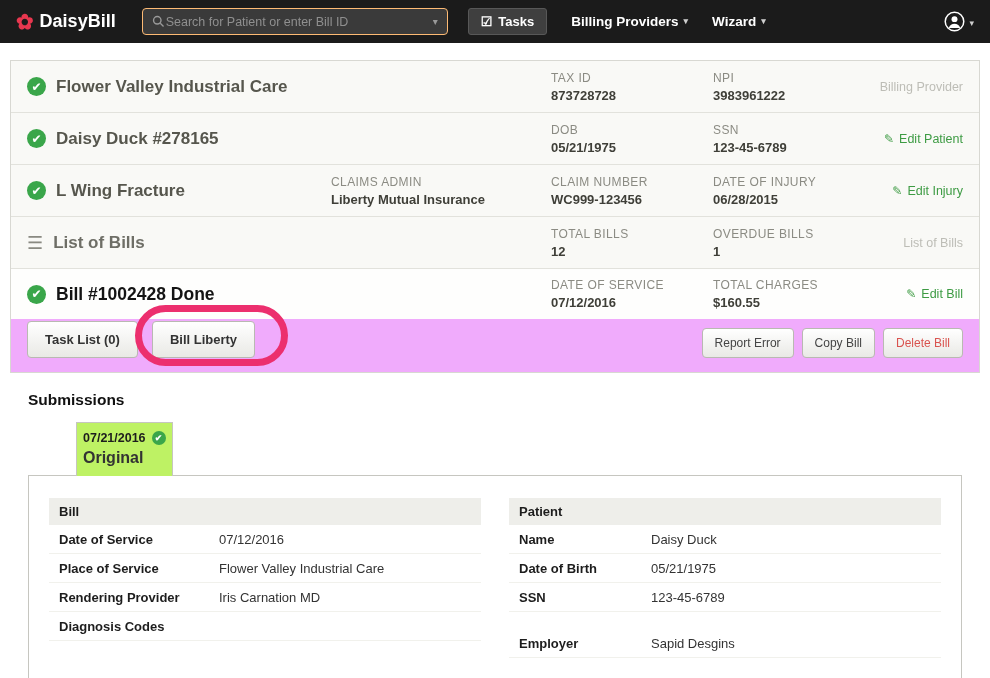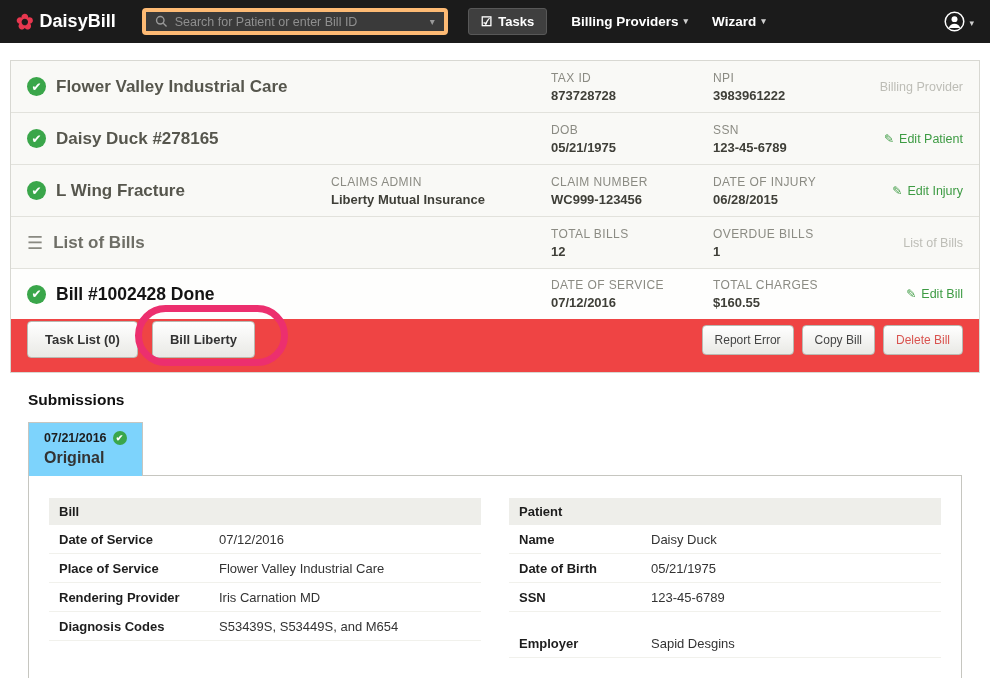--- a/index.html
+++ b/index.html
@@ -6,22 +6,22 @@
   html,body { width:990px; height:678px; }
   body {
     font-family:"Liberation Sans", sans-serif;
     background:#fff; color:#333; overflow:hidden; position:relative;
   }
 
   
   .navbar { height:43px; background:#1b1b1b; display:flex; align-items:center; padding:0 16px; }
   .brand { display:flex; align-items:center; gap:6px; color:#fff; font-weight:bold; font-size:18px; cursor:pointer; }
   .flower { color:var(--brand-red,#e8374f); font-size:21px; line-height:1; }
-  .searchbox { display:flex; align-items:center; background:#3a3a3a; border:4px solid #fdba74; border-radius:4px;
-               height:27px; width:306px; padding:0 9px; gap:7px; margin-left:26px; }
+  .searchbox { display:flex; align-items:center; background:#3a3a3a; border:1px solid #fdba74; border-radius:4px;
+               height:27px; width:306px; padding:0 9px; gap:1px; margin-left:26px; }
   .searchbox input { flex:1; background:transparent; border:none; outline:none; color:#ccc; font-size:12.5px; font-family:inherit; }
   .searchbox input::placeholder { color:#8f8f8f; }
   .search-caret { color:#9a9a9a; font-size:10px; cursor:pointer; }
   .tasks-btn { background:#3f3f3f; border:1px solid #585858; color:#fff; font-weight:bold; font-size:13px;
                height:27px; padding:0 12px; border-radius:3px; display:flex; align-items:center; gap:6px;
                margin-left:20px; cursor:pointer; font-family:inherit; }
   .nav-item { color:#fff; font-weight:bold; font-size:13.5px; display:flex; gap:5px; align-items:flex-start;
               cursor:pointer; margin-left:24px; }
   .nav-caret { font-size:9px; color:#cfcfcf; padding-top:2px; }
   .user-menu { margin-left:auto; display:flex; align-items:center; gap:4px; cursor:pointer; }
@@ -40,34 +40,34 @@
   .c1 { left:320px; } .c2 { left:540px; } .c3 { left:702px; }
   .lbl { font-size:12px; letter-spacing:.4px; color:#8b8b83; margin-bottom:3px; }
   .val { font-size:13px; font-weight:bold; color:#3f3f38; }
   .right-label { position:absolute; right:16px; top:50%; transform:translateY(-50%); color:#bdbdb6; font-size:12.5px; }
   .edit-link { position:absolute; right:16px; top:50%; transform:translateY(-50%); color:var(--link-green,#3d9b43);
                font-size:12.5px; display:flex; gap:5px; align-items:center; cursor:pointer; text-decoration:none; }
   .pencil { font-size:12px; }
 
   
   .bill-head { position:relative; height:50px; background:#fefefd; }
-  .bill-actions { display:flex; align-items:center; padding:2px 16px 14px; background:#ef4444; }
+  .bill-actions { display:flex; align-items:flex-end; padding:2px 16px 14px; background:#f0abfc; }
   .btn { border:1px solid #b9b9b2; border-radius:4px; background:linear-gradient(#ffffff,#e9e9e5);
          color:#333; cursor:pointer; font-family:inherit; font-weight:bold; }
   .btn-lg { font-size:13px; padding:10px 17px; }
   .gap14 { width:14px; }
   .actions-right { margin-left:auto; display:flex; gap:8px; }
   .btn-sm { font-size:12px; padding:7px 12px; font-weight:normal; color:#444; }
   .btn-danger { color:var(--danger-red,#d9534f); }
 
   
   .submissions { margin:18px 28px 0; }
   .submissions-title { font-size:15.5px; color:#111; font-weight:bold; margin-bottom:13px; }
-  .tab { display:inline-block; background:#7dd3fc; border:1px solid #c6c6c0; border-bottom:none;
-         padding:8px 15px 9px; position:relative; z-index:2; margin-bottom:-1px; cursor:pointer; }
+  .tab { display:inline-block; background:#bef264; border:1px solid #c6c6c0; border-bottom:none;
+         padding:8px 6px 9px; position:relative; z-index:2; margin-bottom:-1px; cursor:pointer;margin-left:48px; }
   .tab-date { font-size:12.5px; font-weight:bold; color:#1d1d1d; display:flex; align-items:center; gap:6px; }
   .tab .check { width:14px; height:14px; font-size:9px; }
   .tab-sub { font-size:16px; font-weight:bold; color:#333; margin-top:4px; }
   .panel { border:1px solid #c6c6c0; background:#fff; padding:22px 20px 0; display:flex; gap:28px;
            height:230px; overflow:hidden; }
   .tcol { flex:1; min-width:0; }
   .thead { background:#eeeeea; font-weight:bold; font-size:13px; color:#1d1d1d; padding:6px 10px; }
   .trow { display:flex; padding:7px 10px 6px; border-bottom:1px solid #f1f1ec; font-size:13px; align-items:baseline; }
   .trow .tl { width:160px; font-weight:bold; color:#1d1d1d; flex:0 0 auto; }
   .tcol.right .tl { width:132px; }
@@ -252,21 +252,20 @@
         <div class="trow">
           <span class="tl">Place of Service</span>
           <span class="tv">Flower Valley Industrial Care</span>
         </div>
         <div class="trow">
           <span class="tl">Rendering Provider</span>
           <span class="tv">Iris Carnation MD</span>
         </div>
         <div class="trow">
           <span class="tl">Diagnosis Codes</span>
-          <span class="tv">S53439S, S53449S, and M654</span>
         </div>
       </div>
 
       <div class="tcol right">
         <div class="thead">Patient</div>
         <div class="trow">
           <span class="tl">Name</span>
           <span class="tv">Daisy Duck</span>
         </div>
         <div class="trow">

